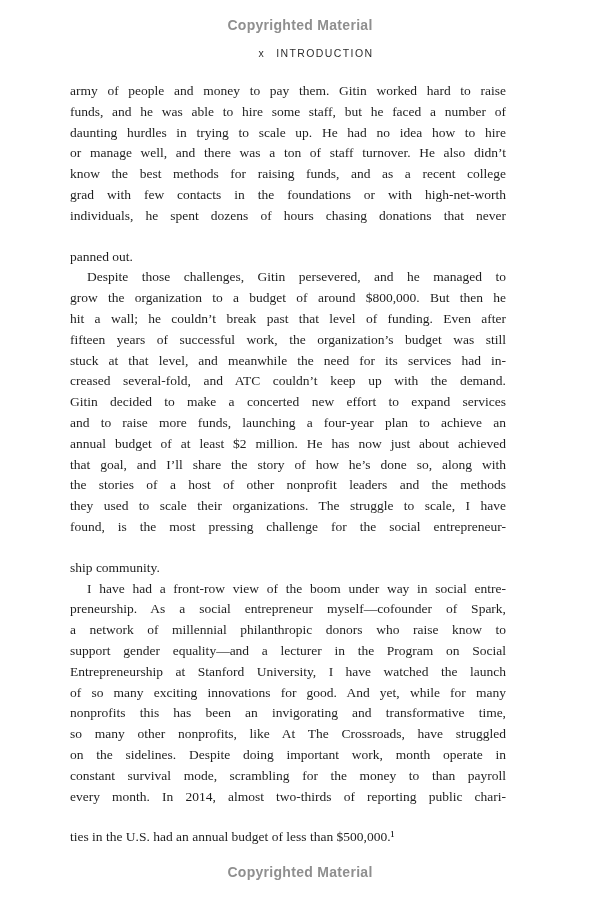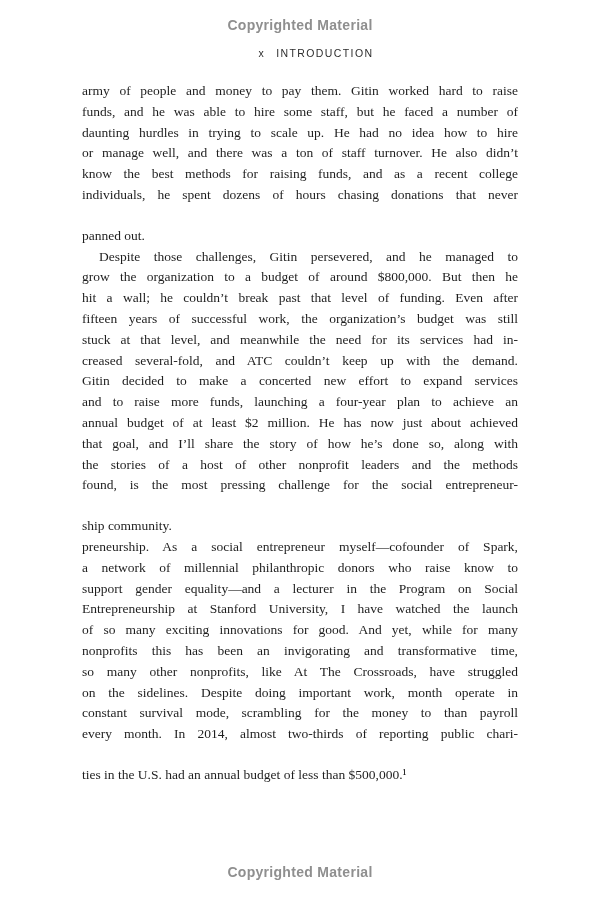--- a/index.html
+++ b/index.html
@@ -26,21 +26,21 @@
   .running-header {
     position: absolute; top: 47px; left: 0; width: 600px;
     text-align: center;
     font-family: "Liberation Sans", sans-serif;
     font-size: 10.5px; color: #2d2d2d;
     letter-spacing: 1.4px;
     margin-left: 16px;
   }
   .running-header .page-num { margin-right: 11px; }
   .body-text {
-    position: absolute; left: 82px; top: 81px; width: 436px;
+    position: absolute; left: 70px; top: 81px; width: 436px;
     color: #1e1e1e;
     font-size: 13.5px;
   }
   .para { margin: 0; padding: 0; }
   .line {
     height: 20.8px; line-height: 20.8px;
     white-space: nowrap;
     text-align: justify;
     text-align-last: justify;
   }
@@ -59,41 +59,44 @@
   </div>
 
   <div class="body-text">
 
     <div class="para">
       <div class="line">army of people and money to pay them. Gitin worked hard to raise</div>
       <div class="line">funds, and he was able to hire some staff, but he faced a number of</div>
       <div class="line">daunting hurdles in trying to scale up. He had no idea how to hire</div>
       <div class="line">or manage well, and there was a ton of staff turnover. He also didn’t</div>
       <div class="line">know the best methods for raising funds, and as a recent college</div>
+      <div class="line">grad with few contacts in the foundations or with high-net-worth</div>
       <div class="line">individuals, he spent dozens of hours chasing donations that never</div>
       <div class="line last">panned out.</div>
     </div>
 
     <div class="para">
       <div class="line indent">Despite those challenges, Gitin persevered, and he managed to</div>
       <div class="line">grow the organization to a budget of around $800,000. But then he</div>
       <div class="line">hit a wall; he couldn’t break past that level of funding. Even after</div>
       <div class="line">fifteen years of successful work, the organization’s budget was still</div>
       <div class="line">stuck at that level, and meanwhile the need for its services had in-</div>
       <div class="line">creased several-fold, and ATC couldn’t keep up with the demand.</div>
       <div class="line">Gitin decided to make a concerted new effort to expand services</div>
       <div class="line">and to raise more funds, launching a four-year plan to achieve an</div>
       <div class="line">annual budget of at least $2 million. He has now just about achieved</div>
       <div class="line">that goal, and I’ll share the story of how he’s done so, along with</div>
       <div class="line">the stories of a host of other nonprofit leaders and the methods</div>
+      <div class="line">they used to scale their organizations. The struggle to scale, I have</div>
       <div class="line">found, is the most pressing challenge for the social entrepreneur-</div>
       <div class="line last">ship community.</div>
     </div>
 
     <div class="para">
+      <div class="line indent">I have had a front-row view of the boom under way in social entre-</div>
       <div class="line">preneurship. As a social entrepreneur myself—cofounder of Spark,</div>
       <div class="line">a network of millennial philanthropic donors who raise know to</div>
       <div class="line">support gender equality—and a lecturer in the Program on Social</div>
       <div class="line">Entrepreneurship at Stanford University, I have watched the launch</div>
       <div class="line">of so many exciting innovations for good. And yet, while for many</div>
       <div class="line">nonprofits this has been an invigorating and transformative time,</div>
       <div class="line">so many other nonprofits, like At The Crossroads, have struggled</div>
       <div class="line">on the sidelines. Despite doing important work, month operate in</div>
       <div class="line">constant survival mode, scrambling for the money to than payroll</div>
       <div class="line">every month. In 2014, almost two-thirds of reporting public chari-</div>

